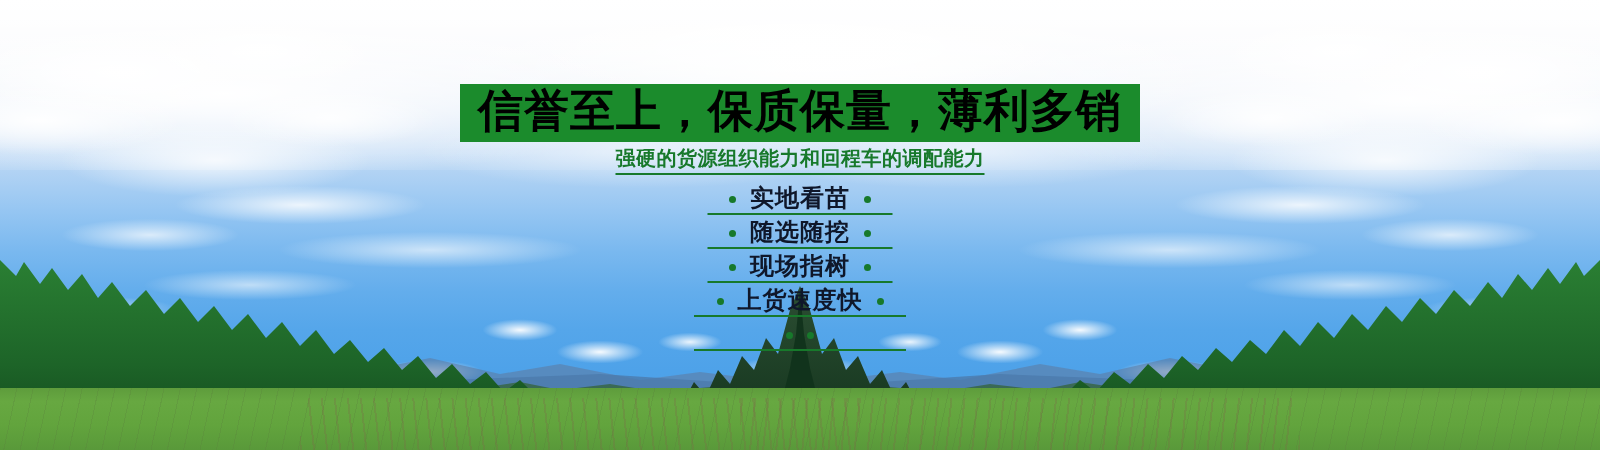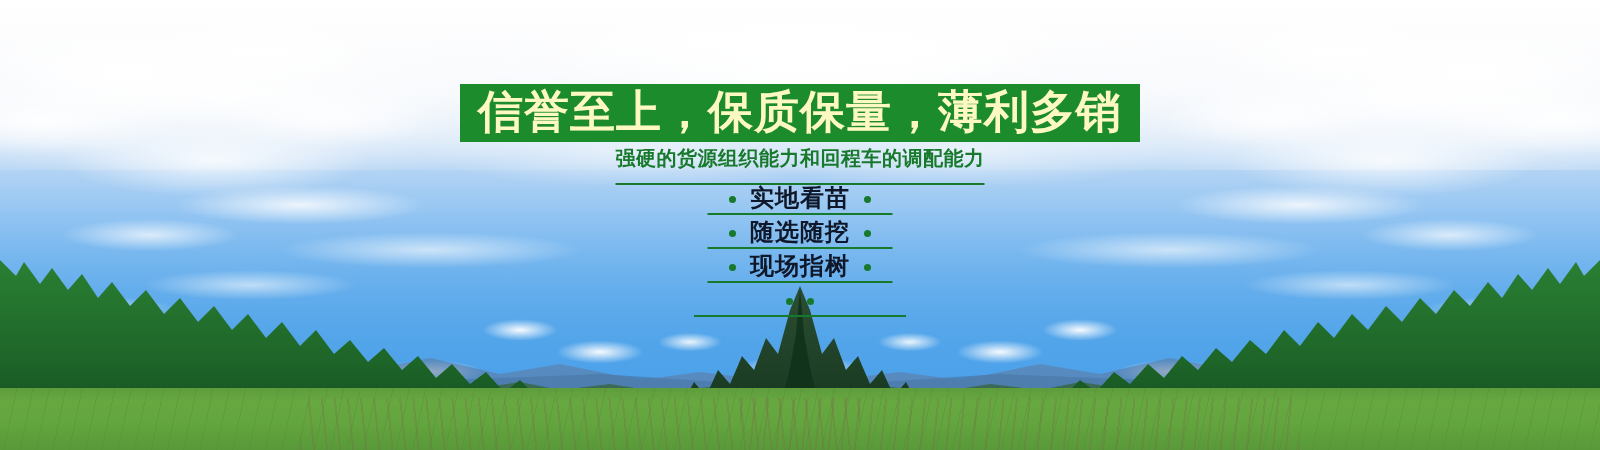--- a/index.html
+++ b/index.html
@@ -133,40 +133,40 @@
     left: 50%;
     transform: translateX(-50%);
     top: 84px;
     background: #1b8b2c;
     padding: 4px 18px 7px 18px;
     line-height: 1;
     box-sizing: border-box;
   }
   .headline-text {
     display: block;
-    color: #fef9c3;
+    color: #000000;
     font-size: 45px;
     font-weight: bold;
     letter-spacing: 1px;
     line-height: 1.05;
     white-space: nowrap;
-    font-family: Liberation Sans, sans-serif;
+    font-family: Liberation Serif, serif;
   }
 
   .subtitle {
     position: absolute;
     left: 50%;
     transform: translateX(-50%);
     top: 145px;
     color: #17792b;
     font-size: 20px;
     font-weight: bold;
     white-space: nowrap;
     letter-spacing: 0.5px;
-    padding-bottom: 11px;
+    padding-bottom: 1px;
     border-bottom: 2px solid #17792b;
     font-family: "DejaVu Sans", "Liberation Sans", sans-serif;
   }
 
   .feature-list {
     position: absolute;
     left: 50%;
     transform: translateX(-50%);
     top: 181px;
     width: 420px;
@@ -322,20 +322,26 @@
         <span class="feature-rule"></span>
       </div>
 
       <div class="feature-item">
         <span class="feature-dot"></span>
         <span class="feature-label">现场指树</span>
         <span class="feature-dot"></span>
         <span class="feature-rule"></span>
       </div>
 
+      <div class="feature-item wide">
+        <span class="feature-dot"></span>
+        <span class="feature-label">上货速度快</span>
+        <span class="feature-dot"></span>
+        <span class="feature-rule"></span>
+      </div>
 
       <div class="feature-item wide">
         <span class="feature-dot"></span>
         <span class="feature-dot"></span>
         <span class="feature-rule"></span>
       </div>
 
     </div>
   </div>
 </div>

